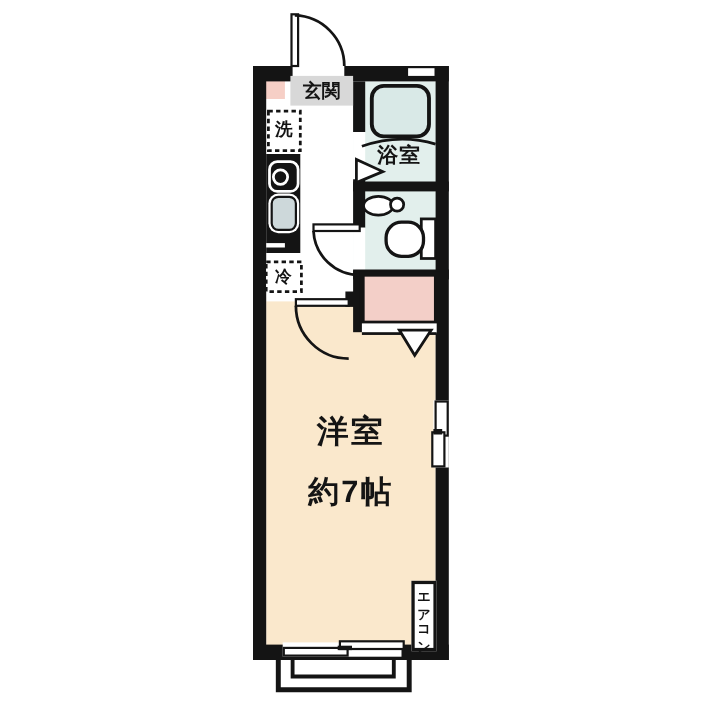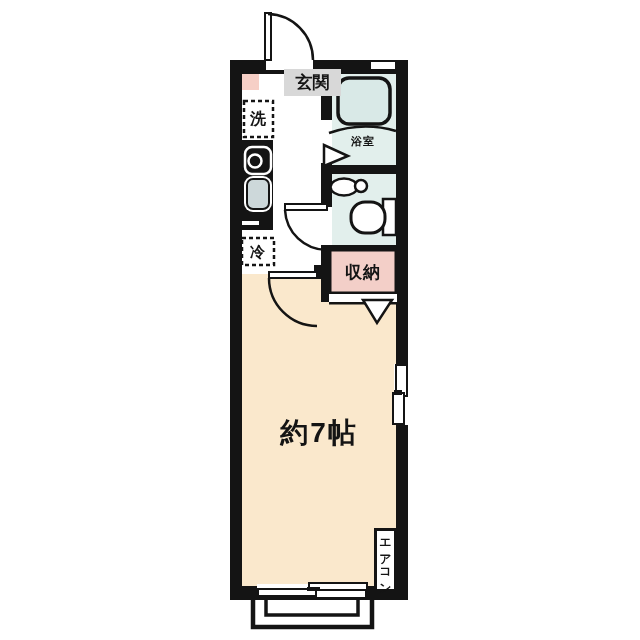--- a/index.html
+++ b/index.html
@@ -5,24 +5,24 @@
   html,body{margin:0;padding:0;background:#ffffff;}
   .canvas{
     position:relative;width:640px;height:640px;background:#ffffff;overflow:hidden;
     font-family:"Liberation Sans","DejaVu Sans",sans-serif;color:#141414;
   }
   .canvas svg{position:absolute;left:0;top:0;}
   .lbl{
     position:absolute;display:flex;align-items:center;justify-content:center;
     color:#141414;font-weight:600;white-space:nowrap;line-height:1;
   }
-  .lbl-entrance{left:264px;top:69px;width:57px;height:27px;background:#d8d8d8;font-size:17px;margin-left:20px;}
+  .lbl-entrance{left:264px;top:69px;width:57px;height:27px;background:#d8d8d8;font-size:17px;}
   .lbl-washer{left:243px;top:101px;width:30px;height:36px;font-size:16px;}
   .lbl-fridge{left:241px;top:238px;width:33px;height:27px;font-size:15px;}
-  .lbl-bath{left:330px;top:128px;width:66px;height:26px;font-size:11px;letter-spacing:1px;}
+  .lbl-bath{left:330px;top:128px;width:66px;height:26px;font-size:19px;letter-spacing:1px;}
   .lbl-storage{left:331px;top:252px;width:64px;height:40px;font-size:17px;letter-spacing:1px;}
   .lbl-room{
     left:242px;top:380px;width:154px;height:80px;flex-direction:column;
     font-size:29px;font-weight:700;letter-spacing:2px;
   }
   .lbl-room .line2{margin-top:25px;font-size:28px;}
   .lbl-aircon{
     left:374px;top:528px;width:23px;height:64px;background:#ffffff;
     border:3px solid #141414;box-sizing:border-box;
     writing-mode:vertical-rl;text-orientation:upright;
@@ -102,19 +102,19 @@
     <rect x="307" y="587" width="13" height="4" fill="#141414"></rect>
 
     <path d="M 253 600 L 253 627 L 372 627 L 372 600" fill="none" stroke="#141414" stroke-width="4.5"></path>
     <path d="M 266 600 L 266 615 L 358 615 L 358 600" fill="none" stroke="#141414" stroke-width="3.5"></path>
   </svg>
 
   <div class="lbl lbl-entrance">玄関</div>
   <div class="lbl lbl-washer">洗</div>
   <div class="lbl lbl-bath">浴室</div>
   <div class="lbl lbl-fridge">冷</div>
-  <div class="lbl lbl-storage">収納</div>
   <div class="lbl lbl-room">
+    <div class="line1">洋室</div>
     <div class="line2">約7帖</div>
   </div>
   <div class="lbl lbl-aircon">エアコン</div>
 
 </div>
 
 </body></html>

